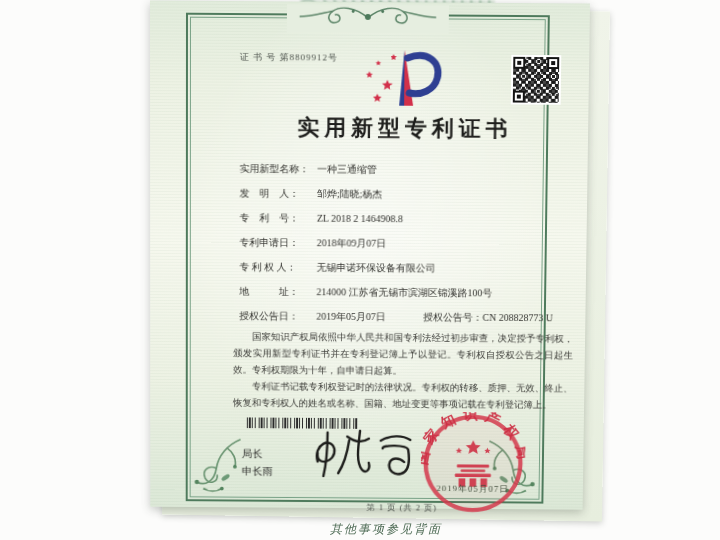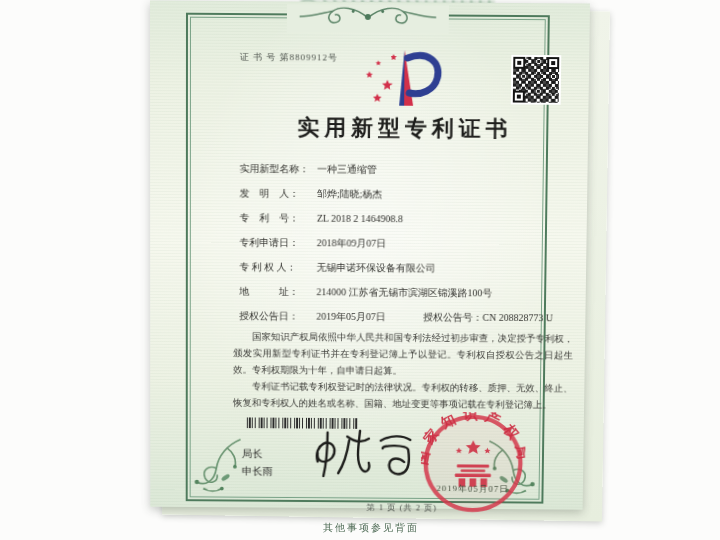--- a/index.html
+++ b/index.html
@@ -75,22 +75,22 @@
   .page-footer { position:absolute; left:0; top:484px; width:100%; text-align:center;
     font-size:8.5px; color:#4b514b; letter-spacing:1px; }
 
   .corner { position:absolute; width:58px; height:66px; bottom:2px; }
   .corner.left { left:2px; }
   .corner.right { right:2px; transform:scaleX(-1); }
 
   .top-ornament { position:absolute; left:50%; top:2px; transform:translateX(-50%);
     background:#e6eee0; padding:0 6px; }
 
-  .back-note { position:absolute; left:323px; top:521px; font-size:10px;
-    color:#4e6b55; letter-spacing:2px; }
+  .back-note { position:absolute; left:330px; top:521px; font-size:12px;
+    color:#4e6b55; letter-spacing:2px; font-style:italic; }
 </style>
 </head>
 <body>
 
 <div class="stage">
 
   <div class="top-strip"></div>
   <div class="back-sheet"></div>
 
   <div class="photo">

